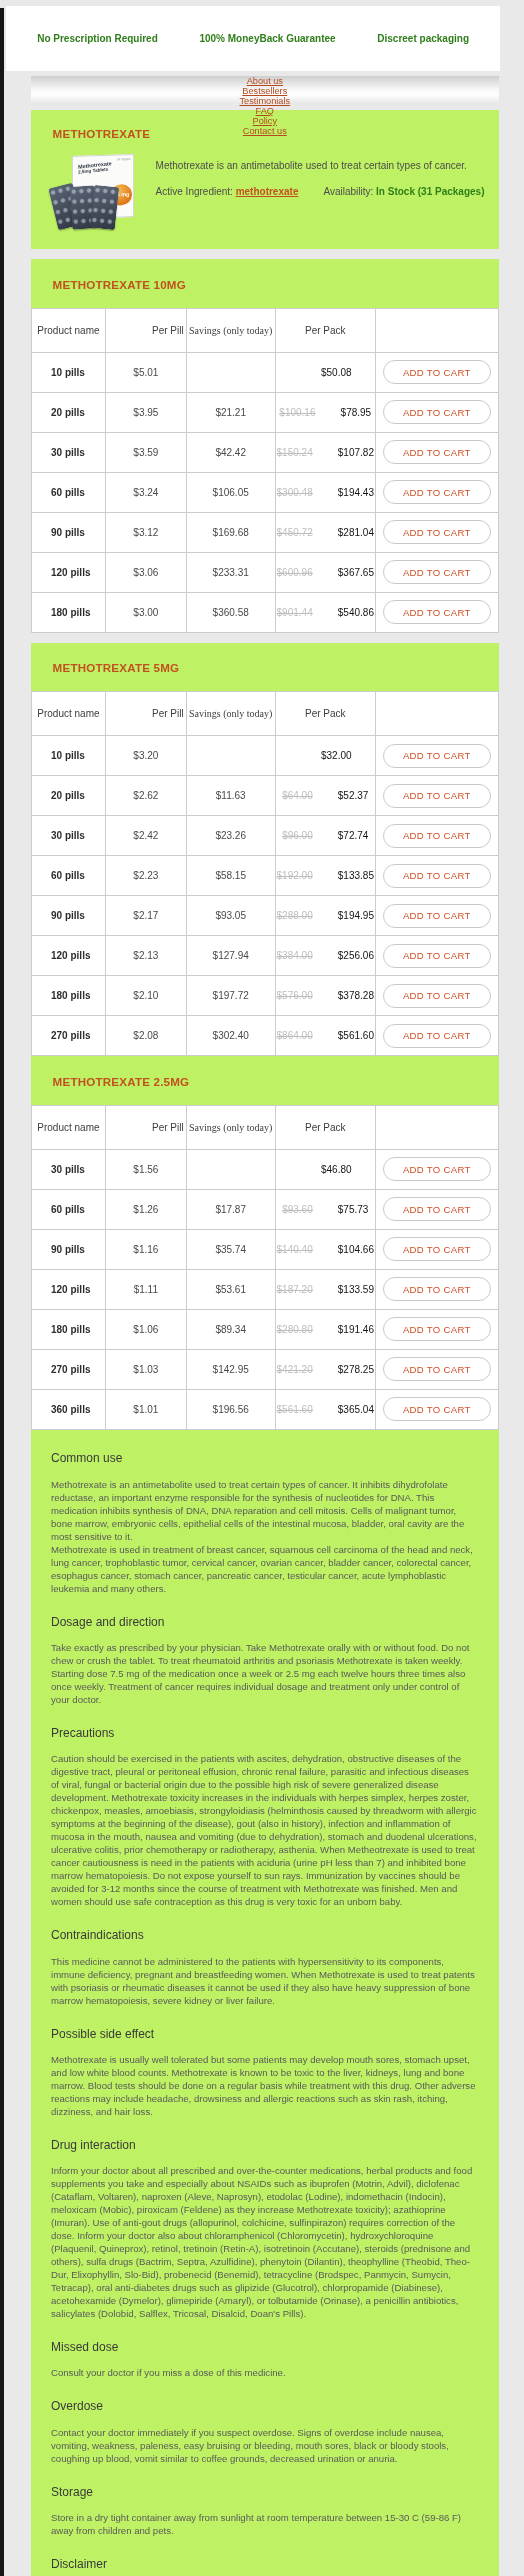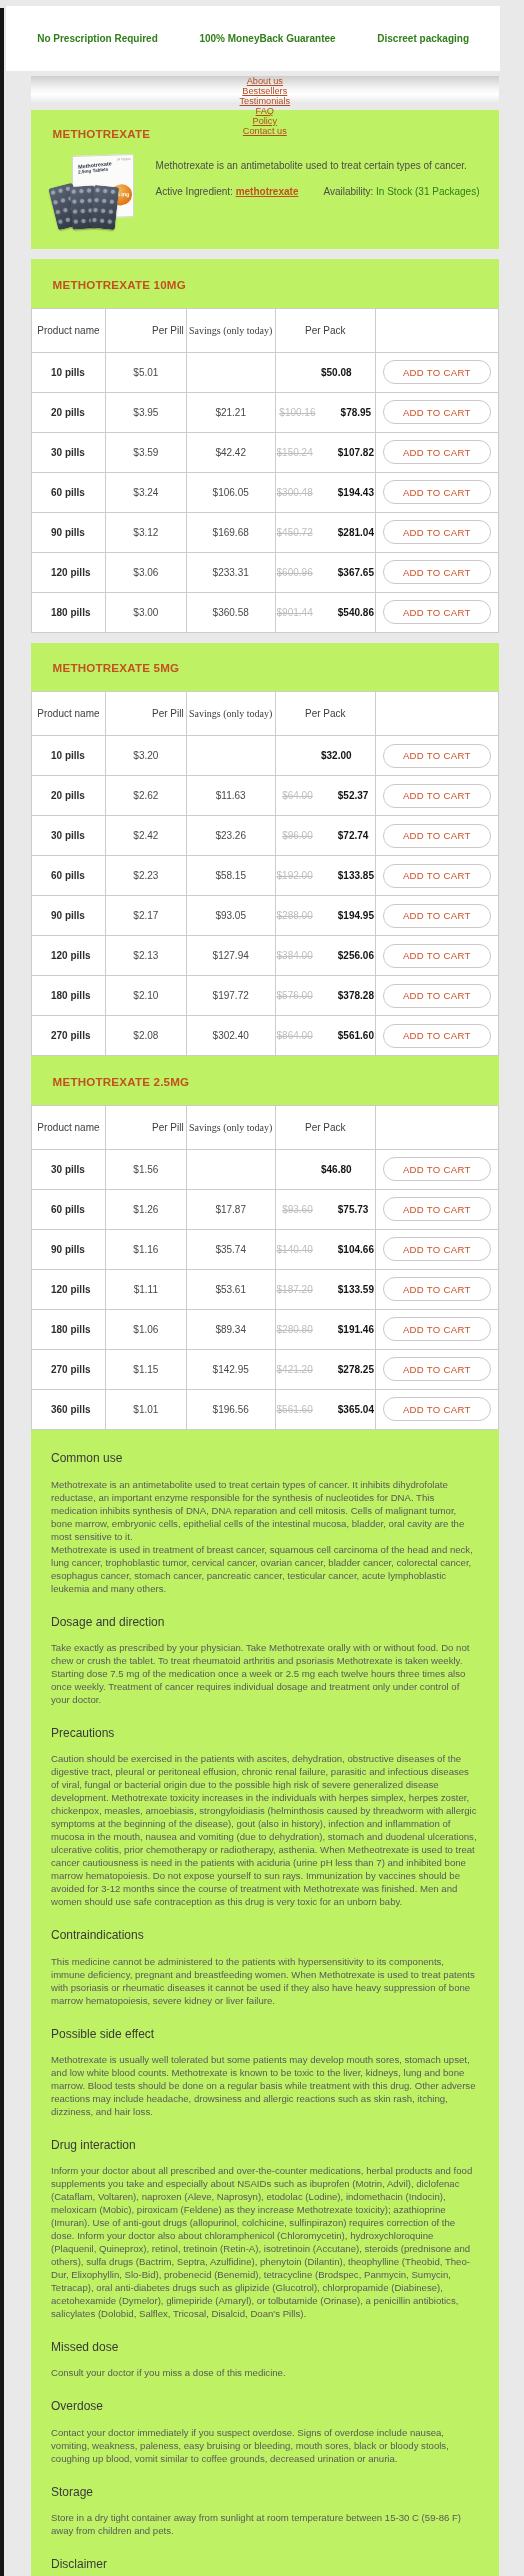--- a/index.html
+++ b/index.html
@@ -25,34 +25,34 @@
   .pkg-sub{font-size:4.6px;font-weight:bold;color:#2c3442;transform:rotate(-4deg);}
   .pkg-corner{position:absolute;top:2.3px;right:2.3px;font-size:3.1px;color:#9a9a90;}
   .pkg-badge{position:absolute;right:1.5px;bottom:10.8px;width:21.6px;height:21.6px;border-radius:50%;background:radial-gradient(circle at 35% 30%,#f8c05a,#e07818 70%);color:#ffffff;font-size:5.4px;font-weight:bold;display:flex;align-items:center;justify-content:center;text-align:center;line-height:1;}
   .blister{position:absolute;width:25px;height:43px;border-radius:3.1px;background-image:radial-gradient(circle,rgba(210,220,235,.55) 1.5px,rgba(255,255,255,0) 2.7px),linear-gradient(160deg,#5d6676,#2e3642);background-size:7.7px 10px,100% 100%;box-shadow:0 0.8px 1.5px rgba(0,0,0,.35);}
   .b1{left:0;bottom:1.5px;transform:rotate(-14deg);}
   .b2{left:18.5px;bottom:0;transform:rotate(-4deg);}
   .b3{left:39px;bottom:0.8px;transform:rotate(6deg);}
   .desc{font-size:10px;color:#4c4c4c;line-height:1.5;margin:3.1px 0 12.3px;max-width:331px;}
   .meta{display:flex;gap:25px;font-size:10px;color:#4c4c4c;white-space:nowrap;}
   .ing-link{color:#c2511f;font-weight:bold;text-decoration:underline;}
-  .stock{color:#2f7e1a;font-weight:normal;}
+  .stock{color:#2f7e1a;font-weight:bold;}
 
   .section-title{margin:0;padding:18.5px 21.6px 17px;font-size:11.6px;font-weight:bold;color:#c2511f;letter-spacing:0.2px;}
   .price-table{width:100%;border-collapse:collapse;}
   .price-table th,.price-table td{border:0.8px solid #cccccc;font-size:10px;background:#fff;}
   .price-table th{height:41px;font-weight:normal;color:#3c3c3c;text-align:center;}
   .price-table td{height:37px;}
   th.col0{width:89px;}th.col1{width:44px;padding-left:45px;}th.col2{width:113px;font-family:Liberation Serif, serif;}th.col3{width:92px;}th.col4{width:126px;}
   .c-name{text-align:left;padding-left:19px;font-weight:bold;color:#2d2d2d;}
   .c-pill{text-align:center;color:#484848;}
   .c-sav{text-align:center;color:#484848;}
   .c-pack{text-align:center;}
   .old{color:#bdbdbd;text-decoration:line-through;margin-right:3.1px;}
-  .new{font-weight:bold;color:#141414;padding-left:22px;}
+  .new{font-weight:normal;color:#141414;padding-left:22px;}
   .c-cart{text-align:center;}
   .add-btn{display:inline-block;width:108px;padding:5.4px 0;background:#ffffff;border:0.8px solid #c9c9c9;border-radius:12.3px;color:#cf5027;font-size:9.6px;letter-spacing:0.3px;font-family:"Liberation Sans",sans-serif;cursor:pointer;}
 
   .info{padding:1.5px 20px 25px;}
   .info-title{font-size:12px;font-weight:normal;color:#3a3a3a;margin:20px 0 12.3px;}
   .info-para{font-size:9.6px;color:#5a5a5a;line-height:13px;margin:0;}
 </style>
 </head>
 <body>
 
@@ -288,21 +288,21 @@
             </tr>
             <tr>
               <td class="c-name">180 pills</td>
               <td class="c-pill">$1.06</td>
               <td class="c-sav">$89.34</td>
               <td class="c-pack"><span class="old">$280.80</span><span class="new">$191.46</span></td>
               <td class="c-cart"><button class="add-btn" type="button">ADD TO CART</button></td>
             </tr>
             <tr>
               <td class="c-name">270 pills</td>
-              <td class="c-pill">$1.15</td>
+              <td class="c-pill">$1.03</td>
               <td class="c-sav">$142.95</td>
               <td class="c-pack"><span class="old">$421.20</span><span class="new">$278.25</span></td>
               <td class="c-cart"><button class="add-btn" type="button">ADD TO CART</button></td>
             </tr>
             <tr>
               <td class="c-name">360 pills</td>
               <td class="c-pill">$1.01</td>
               <td class="c-sav">$196.56</td>
               <td class="c-pack"><span class="old">$561.60</span><span class="new">$365.04</span></td>
               <td class="c-cart"><button class="add-btn" type="button">ADD TO CART</button></td>

